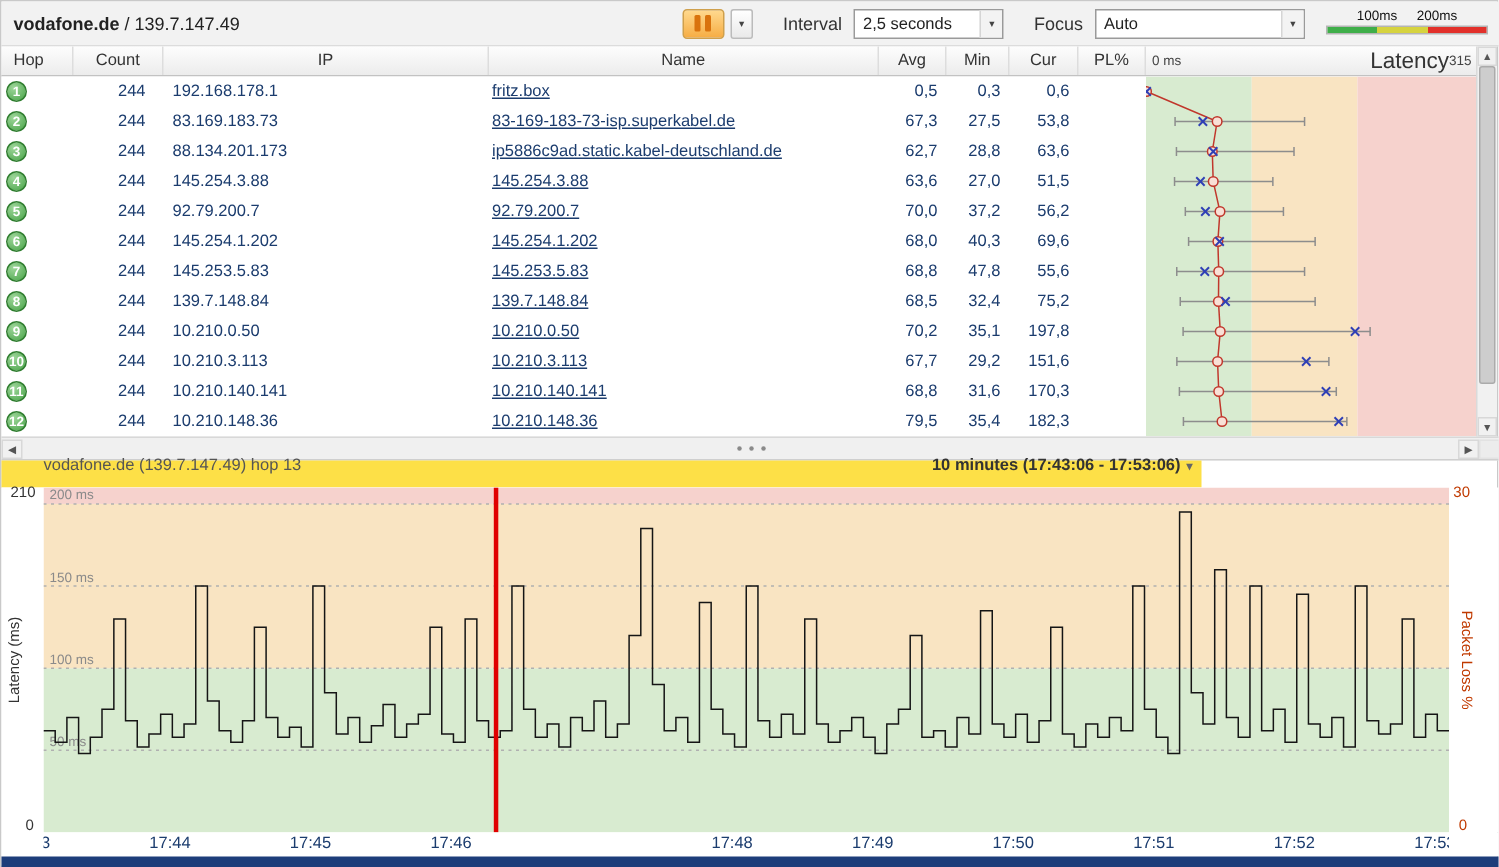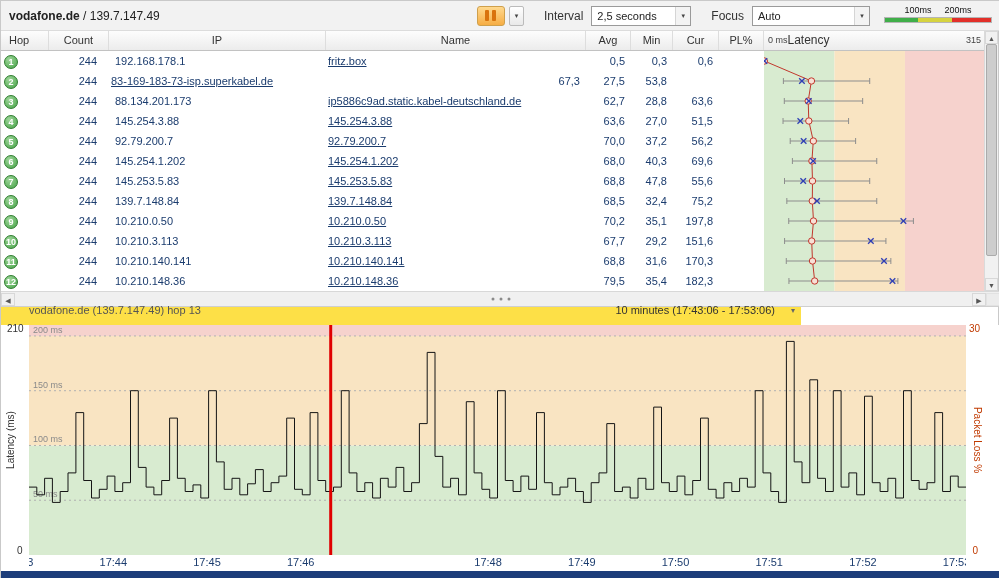--- a/index.html
+++ b/index.html
@@ -17,36 +17,36 @@
     background:linear-gradient(#ffd98e,#f6ad44); display:flex; align-items:center; justify-content:center; gap:3px; cursor:pointer; }
   .pause-btn .bar { width:4px; height:11px; background:#d9730d; border-radius:1px; }
   .drop-btn { width:15px; height:20px; border:1px solid #bbb; border-radius:2px; background:linear-gradient(#fff,#e9e9e9);
     font-size:7px; color:#444; display:flex; align-items:center; justify-content:center; cursor:pointer; }
   .ctl-label { font-size:12px; color:#333; margin:0 4px 0 6px; }
   .select-box { height:20px; border:1px solid #9a9a9a; background:#fff; display:flex; align-items:center;
     font-size:11px; color:#222; padding-left:5px; cursor:pointer; }
   .select-box .arrow { margin-left:auto; width:15px; text-align:center; font-size:7px; color:#444;
     border-left:1px solid #d5d5d5; align-self:stretch; display:flex; align-items:center; justify-content:center; background:#f3f3f3; }
   .sel-interval { width:100px; }
-  .sel-focus { width:118px; }
+  .sel-focus { width:140px; }
   .legend { position:relative; width:108px; height:22px; margin-left:auto; }
   .legend .lg-label { position:absolute; top:0; font-size:9px; color:#111; transform:translateX(-50%); }
   .legend .lg-bar { position:absolute; top:12px; left:0; width:108px; height:6px; display:flex; border:1px solid #b5b5b5; }
   .legend .seg { height:100%; }
 
   
   .grid-cols { display:grid; grid-template-columns:48px 60px 217px 260px 45px 42px 46px 45px 222px; }
   .thead { position:absolute; top:30px; left:0; width:985px; height:20px;
     background:linear-gradient(#fdfdfd,#ececec); border-bottom:1px solid #c2c2c2; }
   .thead .hc { font-size:11px; color:#333; line-height:19px; text-align:center;
     border-right:1px solid #ddd; overflow:hidden; white-space:nowrap; }
   .thead .h-hop { text-align:left; padding-left:8px; }
   .lat-head { display:flex; align-items:center; padding:0 4px; }
   .lat-head .small { font-size:9px; color:#444; }
-  .lat-head .mid { flex:1; text-align:left; font-size:12px; color:#333; }
+  .lat-head .mid { flex:1; text-align:right; font-size:15px; color:#333; }
 
   .tbody { position:absolute; top:50px; left:0; width:985px; height:240px; background:#fff; }
   .trow { height:20px; font-size:11px; color:#1b3c6e; line-height:20px; cursor:default; }
   .trow > div { overflow:hidden; white-space:nowrap; }
   .c-hop { padding-left:3px; }
   .hop-circle { display:inline-block; width:14px; height:14px; border-radius:50%; margin-top:3px;
     background:radial-gradient(circle at 35% 30%, #9ed69a, #47a347); border:1px solid #2f7d2f;
     color:#fff; font-size:9px; font-weight:bold; text-align:center; line-height:13px; }
   .c-count { text-align:right; padding-right:12px; }
   .c-ip { padding-left:6px; }
@@ -66,21 +66,21 @@
   .hs-btn { position:absolute; top:1px; width:14px; height:13px; font-size:7px; color:#555;
     text-align:center; line-height:13px; background:#f1f1f1; border:1px solid #d8d8d8; cursor:pointer; }
   .hs-left { left:0; } .hs-right { right:14px; } .hs-corner { right:0; border:1px solid #e2e2e2; background:#ececec; }
   .grip { position:absolute; left:50%; top:50%; transform:translate(-50%,-50%); display:flex; gap:5px; cursor:row-resize; }
   .grip .dot { width:3px; height:3px; border-radius:50%; background:#8a8a8a; }
 
   
   .tlheader { position:absolute; top:306px; left:0; width:800px; height:18px; background:#fde047;
     display:flex; align-items:center; padding:0 6px 12px 28px; font-size:11px; }
   .tl-title { color:#555; }
-  .tl-range-wrap { margin-left:auto; display:flex; align-items:center; gap:16px; cursor:pointer; }
+  .tl-range-wrap { margin-left:auto; display:flex; align-items:center; gap:4px; cursor:pointer;font-weight:bold; }
   .tl-range { color:#333; }
   .tl-chevron { font-size:8px; color:#666; }
 
   .tlplot { position:absolute; top:324px; left:0; width:999px; height:230px; background:#fff; }
   #tl-svg { position:absolute; left:28px; top:0; cursor:crosshair; }
   .ax-num { position:absolute; font-size:10px; color:#333; }
   .ax-num-right { color:#c03a00; }
   .rot-label { position:absolute; white-space:nowrap; font-size:10px; }
   .rot-left { color:#333; left:-26px; top:50%; width:70px; text-align:center;
     transform:translateY(-50%) rotate(-90deg); }
@@ -165,20 +165,21 @@
       <div class="c-avg">0,5</div>
       <div class="c-min">0,3</div>
       <div class="c-cur">0,6</div>
       <div class="c-pl"></div>
       <div class="c-graph"></div>
     </div>
 
     <div class="trow grid-cols">
       <div class="c-hop"><span class="hop-circle">2</span></div>
       <div class="c-count">244</div>
+      <div class="c-ip">83.169.183.73</div>
       <div class="c-name">83-169-183-73-isp.superkabel.de</div>
       <div class="c-avg">67,3</div>
       <div class="c-min">27,5</div>
       <div class="c-cur">53,8</div>
       <div class="c-pl"></div>
       <div class="c-graph"></div>
     </div>
 
     <div class="trow grid-cols">
       <div class="c-hop"><span class="hop-circle">3</span></div>

